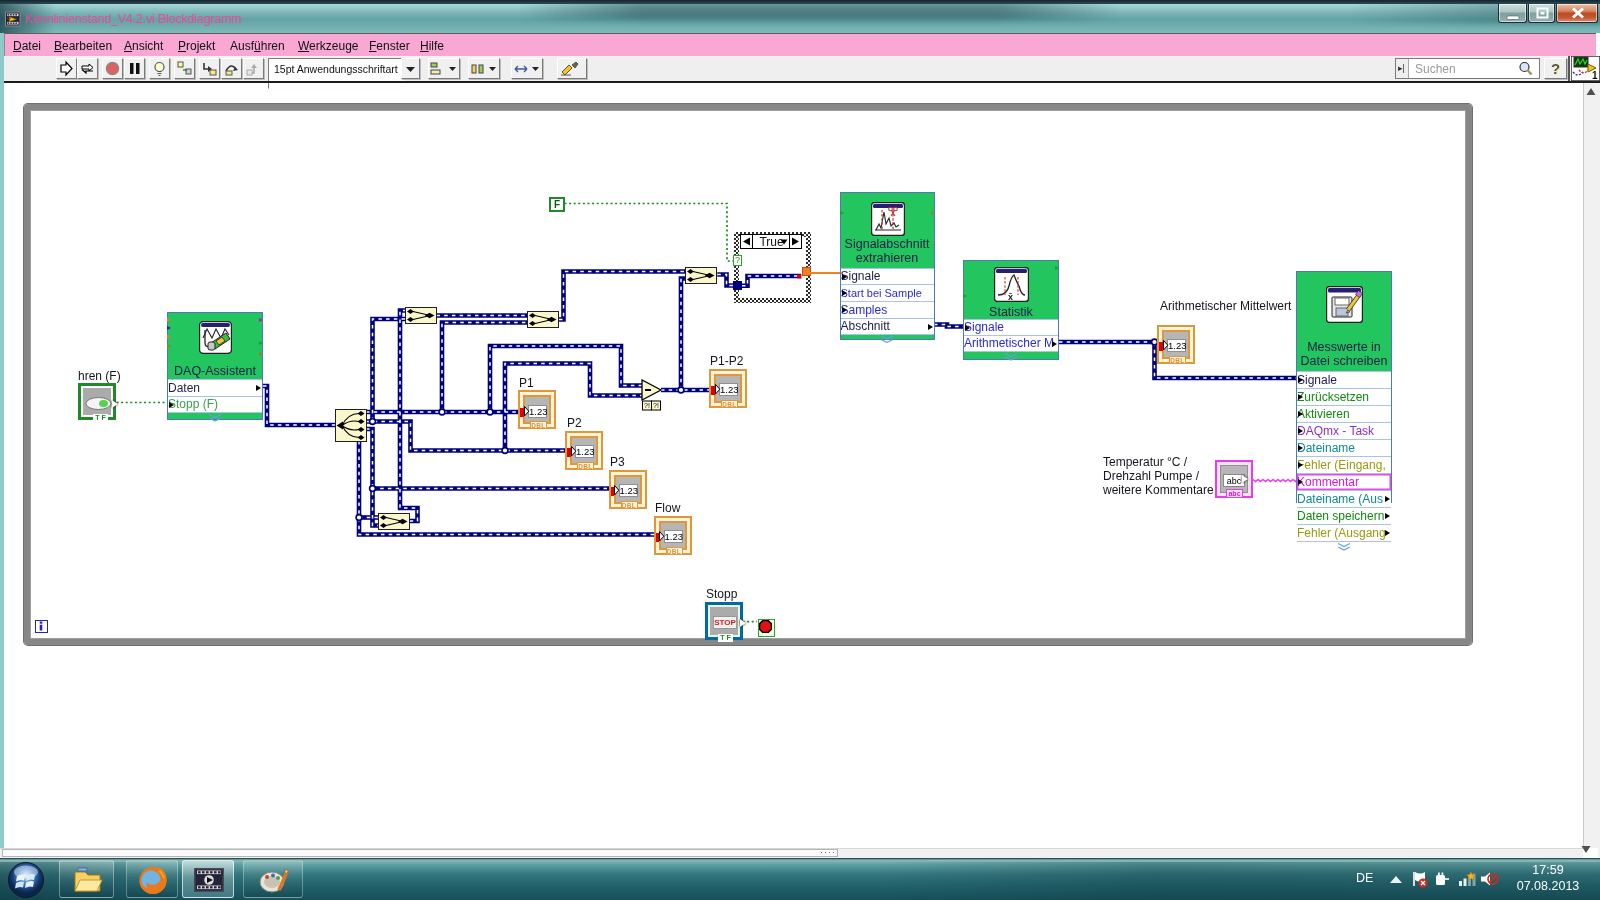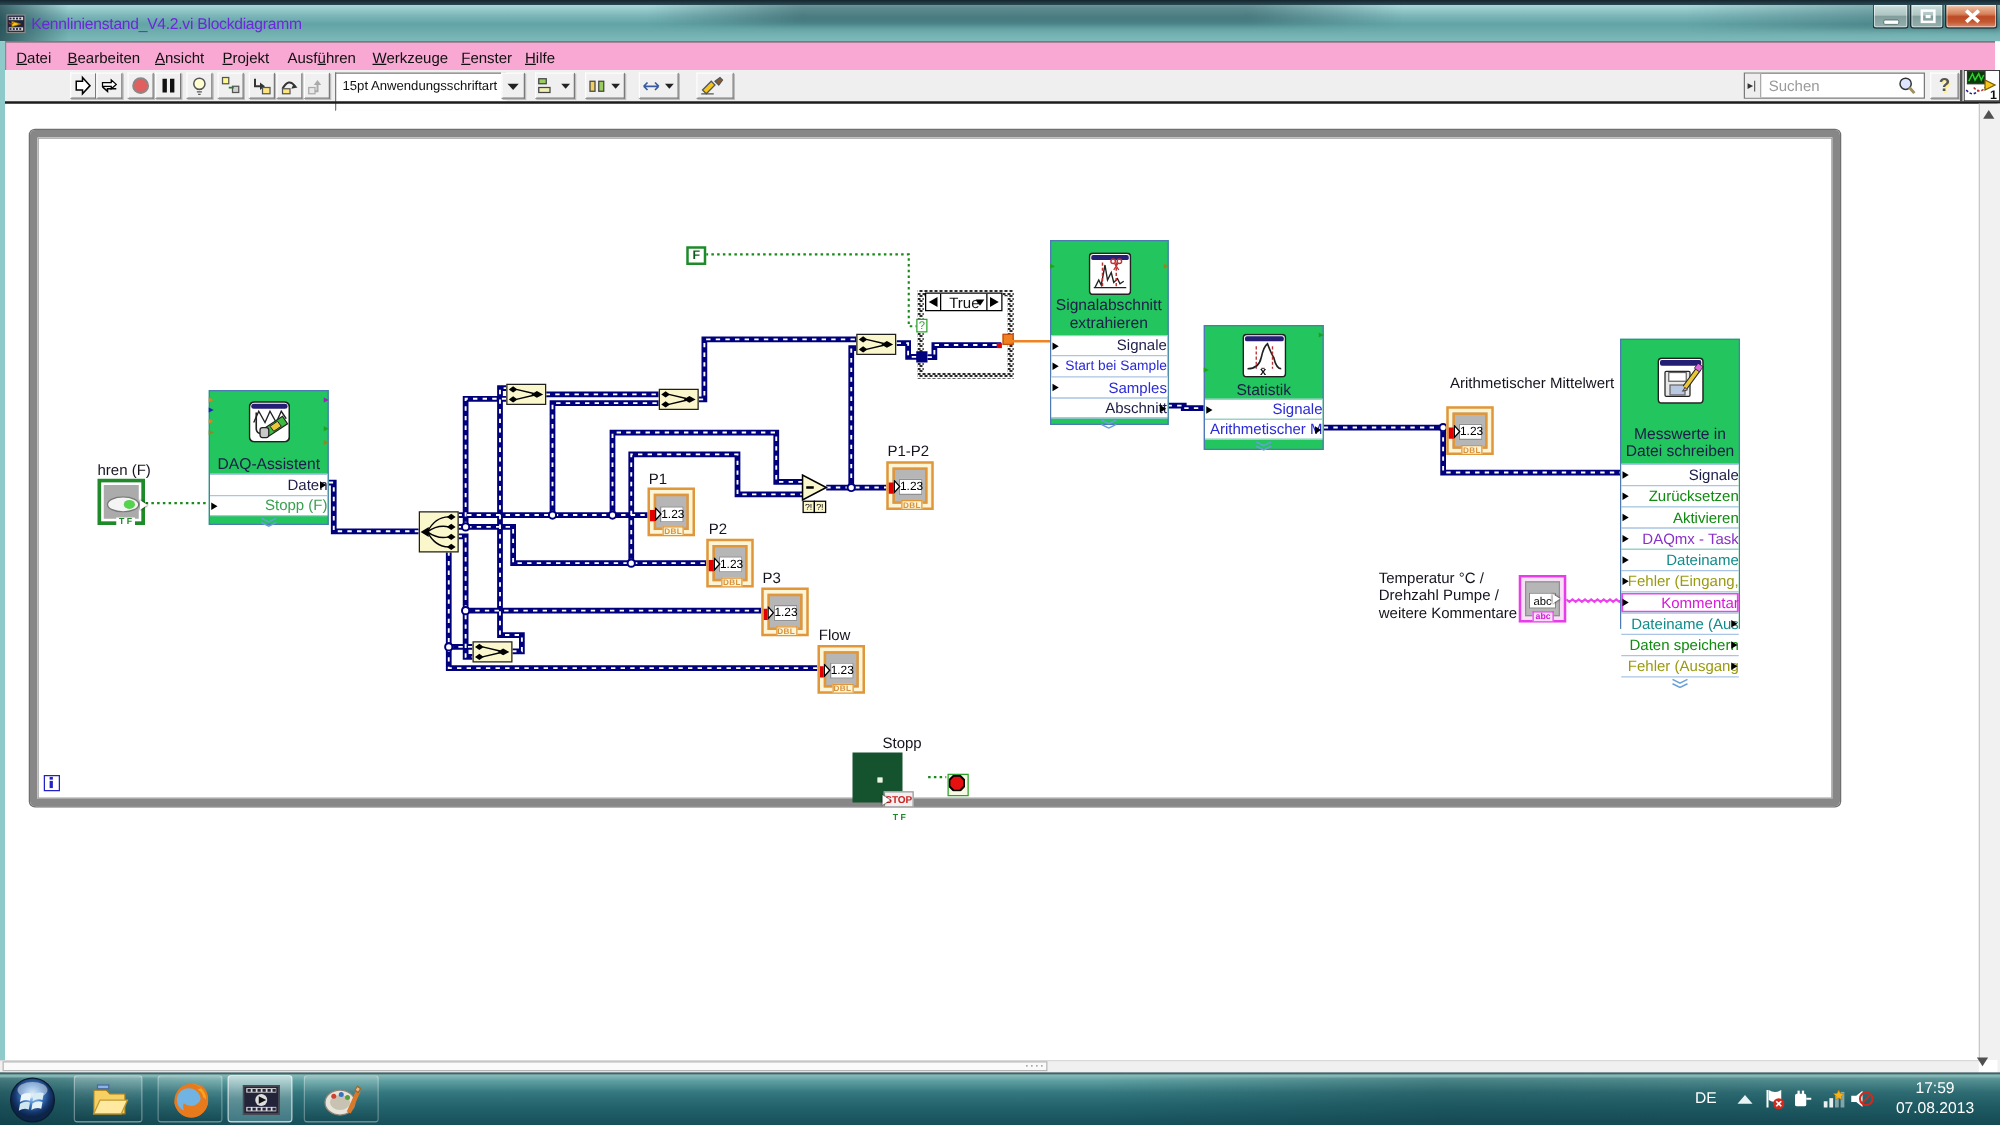--- a/index.html
+++ b/index.html
@@ -1,42 +1,42 @@
 <!DOCTYPE html>
 <html><head><meta charset="utf-8"><style>
 *{margin:0;padding:0;box-sizing:border-box}
 html,body{width:1600px;height:900px;overflow:hidden}
 body{font-family:"Liberation Sans",sans-serif;position:relative;background:#fff}
 .abs{position:absolute}
 
 #titlebar{position:absolute;left:0;top:0;width:1600px;height:33px;
  background:linear-gradient(180deg,#c9ebea 0%,#a5d6d6 14%,#7cb6b9 38%,#62a4a7 58%,#6fadae 78%,#7fbaba 100%);}
 #titlebar .blotch{position:absolute;top:0;height:33px;pointer-events:none}
-#titletext{position:absolute;left:25px;top:12px;font-size:12.5px;color:#6d28d9;letter-spacing:-0.2px}
+#titletext{position:absolute;left:25px;top:12px;font-size:12.5px;color:#ec4899;letter-spacing:-0.2px}
 #lvicon{position:absolute;left:5px;top:11px;width:16px;height:16px}
 .winbtn{position:absolute;top:4px;height:19px;border:1px solid #1c2e34;border-top:none;border-radius:0 0 3px 3px;
  background:linear-gradient(180deg,#ccdfdb 0%,#adc5c2 45%,#829e9c 50%,#95b1ae 100%);box-shadow:inset 0 0 0 1px rgba(255,255,255,.55)}
 #btnclose{background:linear-gradient(180deg,#eec4a8 0%,#d8825c 40%,#bc4a26 52%,#c3582f 75%,#d8907a 100%);}
 #menubar{position:absolute;left:4px;top:33px;width:1592px;height:23px;background:#f9a8d4;border-top:1px solid #606060;border-left:1px solid #8a8a8a}
 #menubar span{position:absolute;top:5px;font-size:12px;color:#101010}
 #toolbar{position:absolute;left:4px;top:56px;width:1592px;height:25px;background:#efefef}
 .tbtn{position:absolute;top:2px;width:21px;height:21px;background:#f0f0f0;border:1px solid;border-color:#fdfdfd #7a7a7a #7a7a7a #fdfdfd;box-shadow:1px 1px 0 #bdbdbd}
 #fontbox{position:absolute;left:264px;top:2px;width:137px;height:31px;background:#fff;border:1px solid;border-color:#7a7a7a #fdfdfd #fdfdfd #7a7a7a;font-size:10.5px;color:#111;padding:4px 0 0 5px;white-space:nowrap;overflow:hidden}
 #sepline{position:absolute;left:0;top:81px;width:1600px;height:2px;background:#1c1c1c}
 #leftedge{position:absolute;left:0;top:33px;width:4px;height:825px;background:#8fcacb}
 #rightedge{position:absolute;left:1598px;top:83px;width:2px;height:775px;background:#f1f1f1}
 
 #vscroll{position:absolute;left:1583px;top:83px;width:17px;height:765px;background:#f1f1f1;border-left:1px solid #c8c8c8}
 #hscroll{position:absolute;left:0px;top:848px;width:1583px;height:10px;background:#f0f0f0;border-top:1px solid #d8d8d8}
 #hthumb{position:absolute;left:2px;top:849px;width:836px;height:8px;background:#fafafa;border:1px solid #b5b5b5}
 #loop{position:absolute;left:24px;top:104px;width:1448px;height:541px;border:6px solid #878787;border-radius:4px;box-shadow:inset 0 0 0 1px #9e9e9e, 0 0 0 1px #6f6f6f}
 
 .xvi{position:absolute;background:#22c55e;border:1px solid #4d79b5}
 .xvi .ttl{position:absolute;left:0;width:100%;text-align:center;color:#1d1d49;font-size:12.5px;line-height:14px;white-space:nowrap}
-.row{position:absolute;left:0;right:0;background:#fff;border-top:1px solid #a9c4e4;text-align:right;font-size:12px;color:#1d1d49;white-space:nowrap;overflow:hidden}
+.row{position:absolute;left:0;right:0;background:#fff;border-top:1px solid #a9c4e4;text-align:left;font-size:12px;color:#1d1d49;white-space:nowrap;overflow:hidden}
 .chev{position:absolute;left:0;right:0;border-top:1px solid #a9c4e4}
 .chev svg{display:block;margin:1px auto 0}
 .arL{position:absolute;left:1px;width:0;height:0;border:3.5px solid transparent;border-left:5.5px solid #000;border-right:none;margin-top:1px}
 .arR{position:absolute;right:1px;width:0;height:0;border:3.5px solid transparent;border-right:none;border-left:5.5px solid #000;margin-top:1px}
 .tml{position:absolute;width:0;height:0;border:2.5px solid transparent;border-right:none;border-left:4.5px solid #000}
 .tmr{position:absolute;width:0;height:0;border:2.5px solid transparent;border-right:none;border-left:4.5px solid #000}
 
 .num{position:absolute;width:38px;height:39px;border:2px solid #e0973c;background:#fdf5d6}
 .num .g{position:absolute;left:3px;top:3px;right:3px;bottom:3px;border:2px solid #e0973c;background:#b6b6b6}
 .num .v{position:absolute;left:8px;top:12.5px;width:19px;height:13px;background:#fff;border:1px solid #909090;font-size:9.5px;text-align:center;line-height:12px;color:#000}
@@ -512,21 +512,21 @@
  <div class="abs" style="left:9px;bottom:-1px;width:17px;height:8px;background:#f9e0f9;border:1px solid #e93ce9;border-bottom:none;font-size:7px;font-weight:bold;color:#d816d8;text-align:center;line-height:8px">abc</div>
 </div>
 
 <div class="abs" style="left:34.5px;top:620px;width:13px;height:13px;background:#fff;border:1.6px solid #2222c8">
     <svg width="10" height="10" style="display:block;margin:0 auto">
       <rect x="3.7" y="0.5" width="2.6" height="2.2" fill="#2222c8"></rect>
       <rect x="3.7" y="3.7" width="2.6" height="5.8" fill="#2222c8"></rect>
     </svg>
   </div>
 <div class="lbl" style="left:706px;top:587px">Stopp</div>
-<div class="abs" style="left:682px;top:602px;width:38px;height:38px;background:#14532d;padding:20px">
+<div class="abs" style="left:705px;top:602px;width:38px;height:38px;background:#0369a1;padding:3px">
     <div style="width:100%;height:100%;background:#ababab;border:2px solid #e8f8e0;position:relative">
  <div class="abs" style="left:3px;top:9px;width:24px;height:13px;background:#f0f0f0;border:1px solid #999;font-size:8px;font-weight:bold;color:#cc2222;text-align:center;line-height:12px">STOP</div>
  <div class="abs" style="left:8px;top:27px;width:15px;height:8px;background:#fff;font-size:7px;font-weight:bold;color:#1e8a28;text-align:center;line-height:8px">T F</div>
  <div class="abs" style="right:-8px;top:12px;width:0;height:0;border:4.5px solid transparent;border-left:6px solid #fff;border-right:none;filter:drop-shadow(0 0 1px #000)"></div>
 </div>
   </div>
 <div class="abs" style="left:757.5px;top:618.5px;width:17.5px;height:18px;background:#f6fae2;border:1.6px solid #2ba32b">
  <svg class="abs" style="left:0.5px;top:0.5px" width="13" height="13">
       <polygon points="4,0.5 9,0.5 12.5,4 12.5,9 9,12.5 4,12.5 0.5,9 0.5,4" fill="#e51010" stroke="#000" stroke-width="1.6"></polygon>
     </svg>

